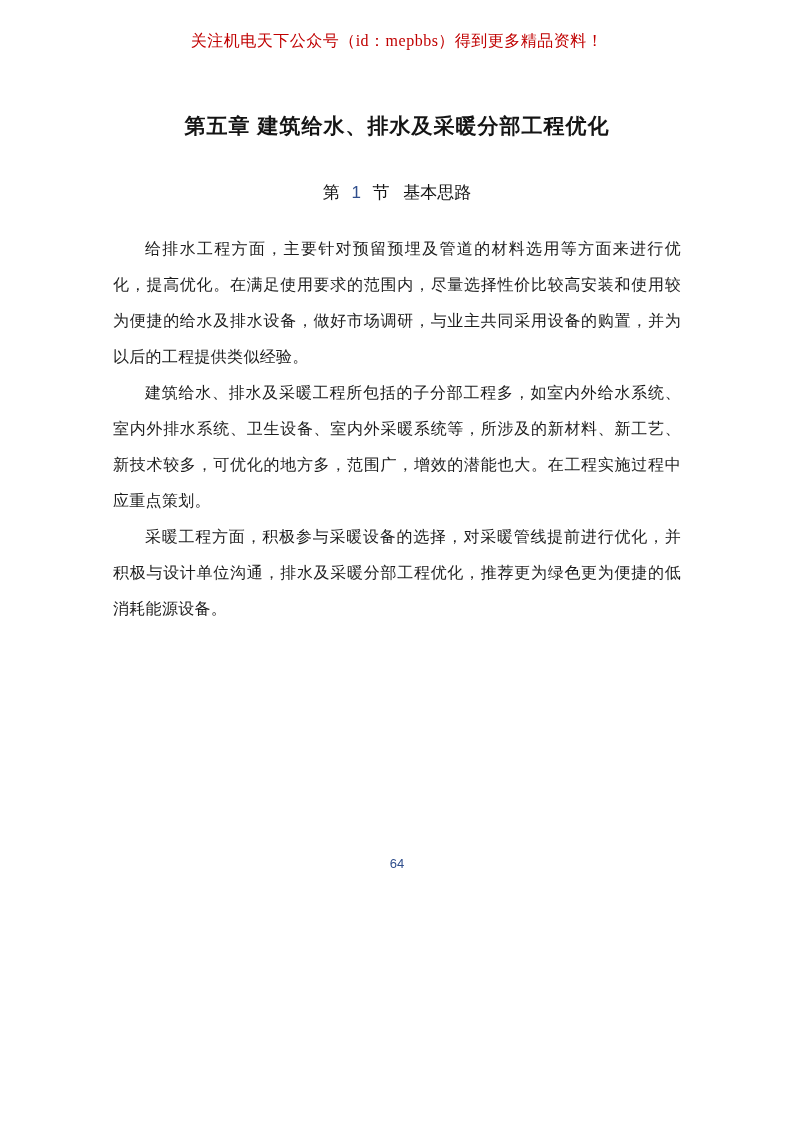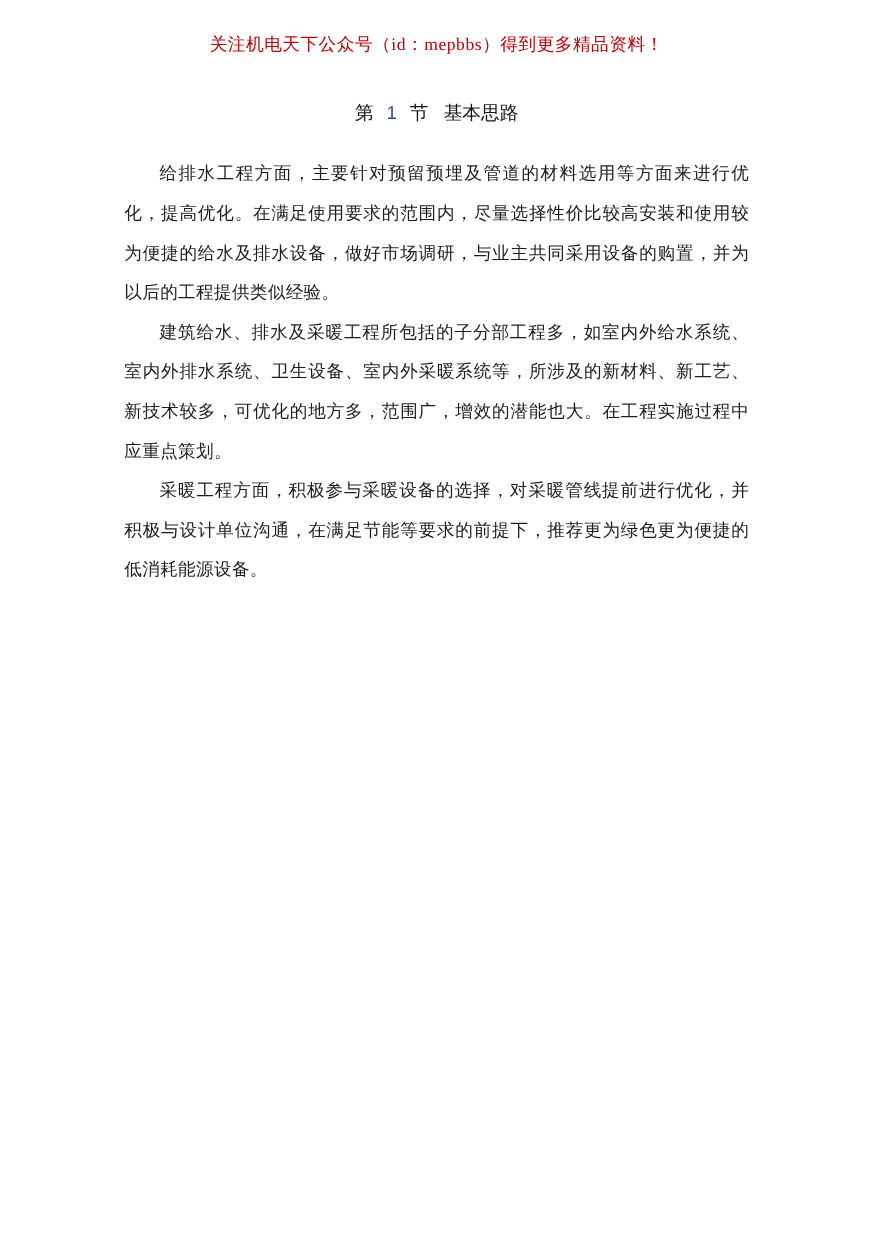--- a/index.html
+++ b/index.html
@@ -71,28 +71,30 @@
     font-family: "Liberation Sans", "DejaVu Sans", sans-serif;
   }
 </style>
 </head>
 <body>
 
 <div class="page">
 
   <div class="header-notice">关注机电天下公众号（id：mepbbs）得到更多精品资料！</div>
 
+  <h1 class="chapter-title">第五章 建筑给水、排水及采暖分部工程优化</h1>
 
   <h2 class="section-title">
     <span class="sec-prefix">第</span>
     <span class="sec-number">1</span>
     <span class="sec-suffix">节</span>
     <span class="sec-name">基本思路</span>
   </h2>
 
   <div class="body-text">
     <p>给排水工程方面，主要针对预留预埋及管道的材料选用等方面来进行优化，提高优化。在满足使用要求的范围内，尽量选择性价比较高安装和使用较为便捷的给水及排水设备，做好市场调研，与业主共同采用设备的购置，并为以后的工程提供类似经验。</p>
     <p>建筑给水、排水及采暖工程所包括的子分部工程多，如室内外给水系统、室内外排水系统、卫生设备、室内外采暖系统等，所涉及的新材料、新工艺、新技术较多，可优化的地方多，范围广，增效的潜能也大。在工程实施过程中应重点策划。</p>
-    <p>采暖工程方面，积极参与采暖设备的选择，对采暖管线提前进行优化，并积极与设计单位沟通，在满足节能等要求的前提下，推荐更为绿色更为便捷的低消耗能源设备。</p>
+    <p>采暖工程方面，积极参与采暖设备的选择，对采暖管线提前进行优化，并积极与设计单位沟通，排水及采暖分部工程优化，推荐更为绿色更为便捷的低消耗能源设备。</p>
   </div>
 
+  <div class="page-number">64</div>
 
 </div>
 
 </body></html>

